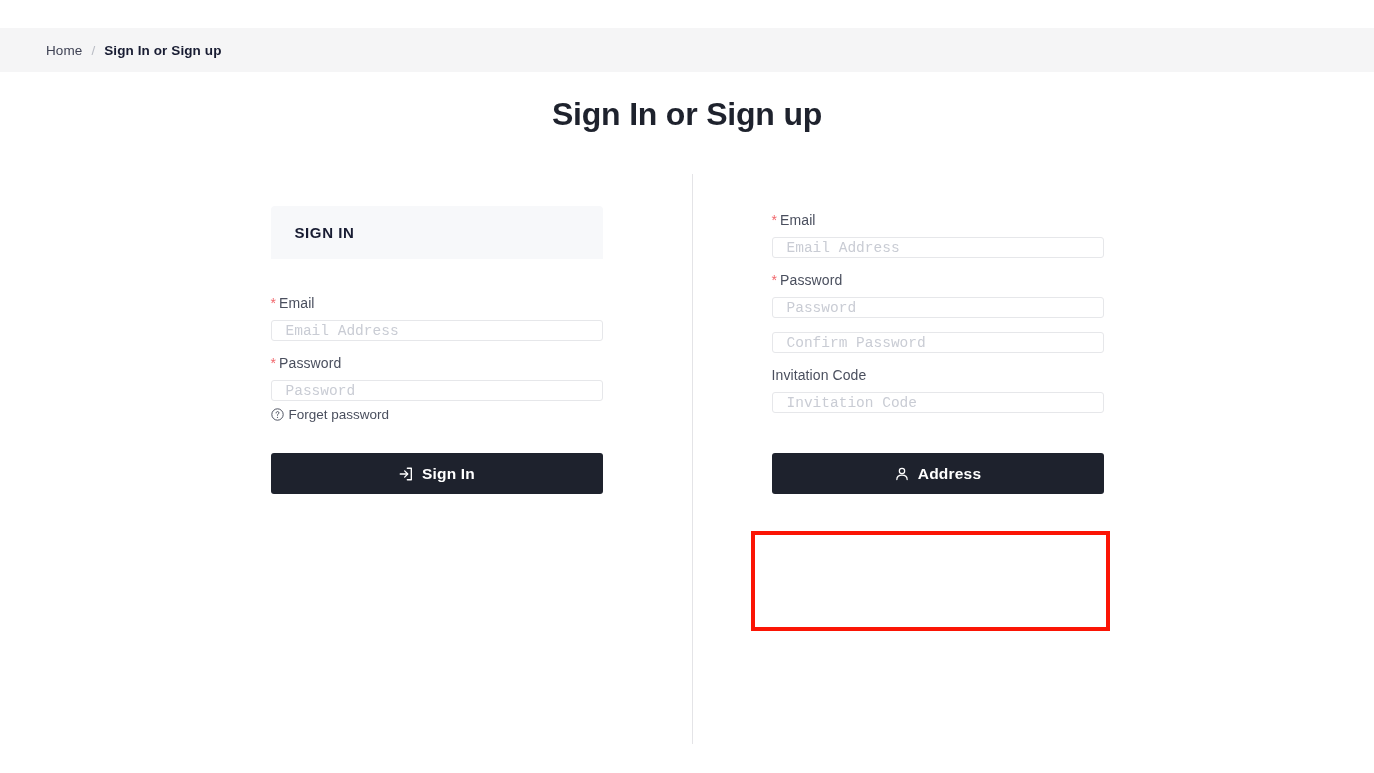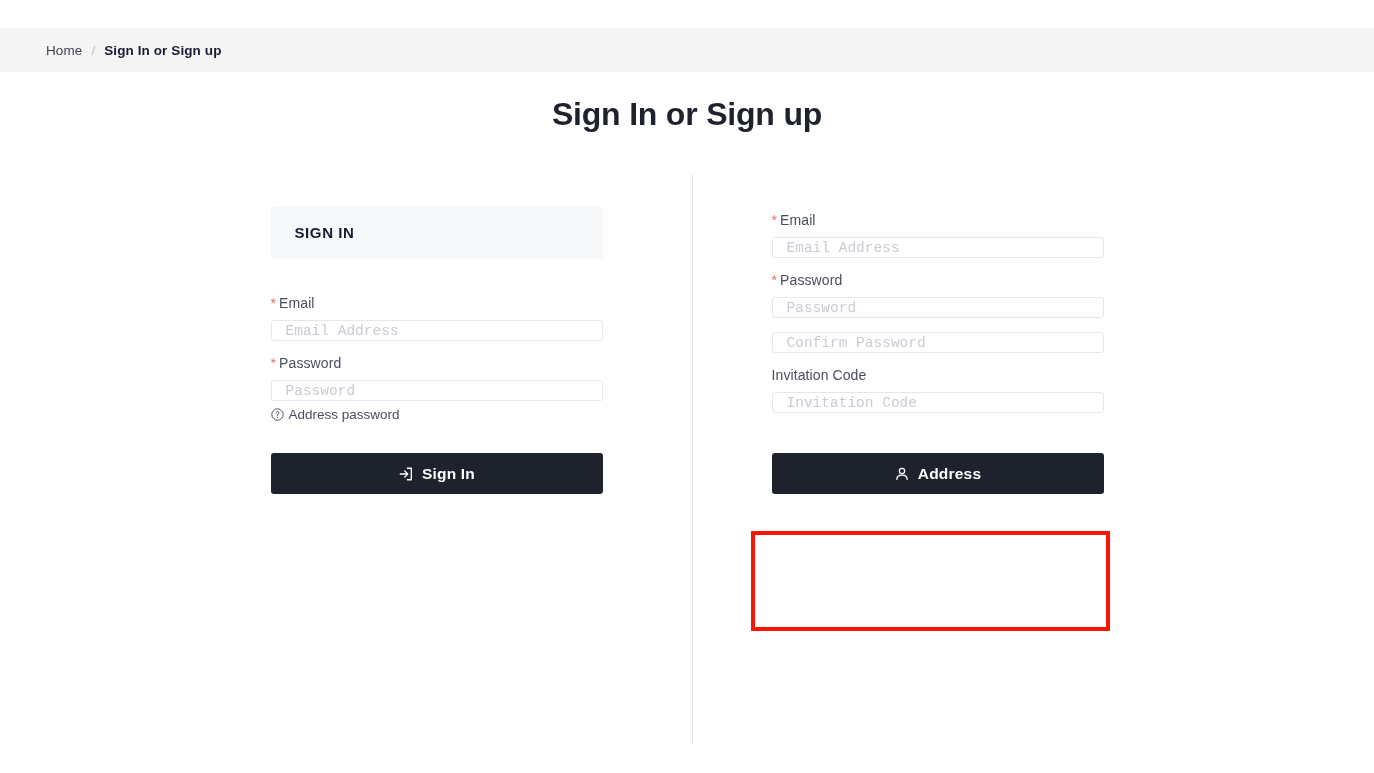--- a/index.html
+++ b/index.html
@@ -251,21 +251,21 @@
             <span class="req-star">*</span><span>Password</span>
           </label>
           <input class="text-input" type="password" placeholder="Password" style="">
 
           <div class="forget-row">
             <svg class="forget-icon" viewBox="0 0 16 16">
               <circle cx="8" cy="8" r="7" fill="none" stroke="#4a4f5e" stroke-width="1.2"></circle>
               <path d="M6.3 6.1c0-1 .8-1.7 1.75-1.7 1 0 1.75.65 1.75 1.55 0 .75-.4 1.1-1 1.5-.6.4-.8.7-.8 1.3v.25" fill="none" stroke="#4a4f5e" stroke-width="1.2" stroke-linecap="round"></path>
               <circle cx="8" cy="11.5" r=".75" fill="#4a4f5e"></circle>
             </svg>
-            <span class="forget-text">Address password</span>
+            <span class="forget-text">Forget password</span>
           </div>
         </div>
 
         <button class="btn-dark btn-signin">
           <svg class="btn-icon" viewBox="0 0 18 18">
             <path d="M10.5 2.5h4.5v13h-4.5" fill="none" stroke="#ffffff" stroke-width="1.5" stroke-linecap="round" stroke-linejoin="round"></path>
             <path d="M2.5 9h8" fill="none" stroke="#ffffff" stroke-width="1.5" stroke-linecap="round"></path>
             <path d="M7.5 5.5 11 9l-3.5 3.5" fill="none" stroke="#ffffff" stroke-width="1.5" stroke-linecap="round" stroke-linejoin="round"></path>
           </svg>
           <span>Sign In</span>

